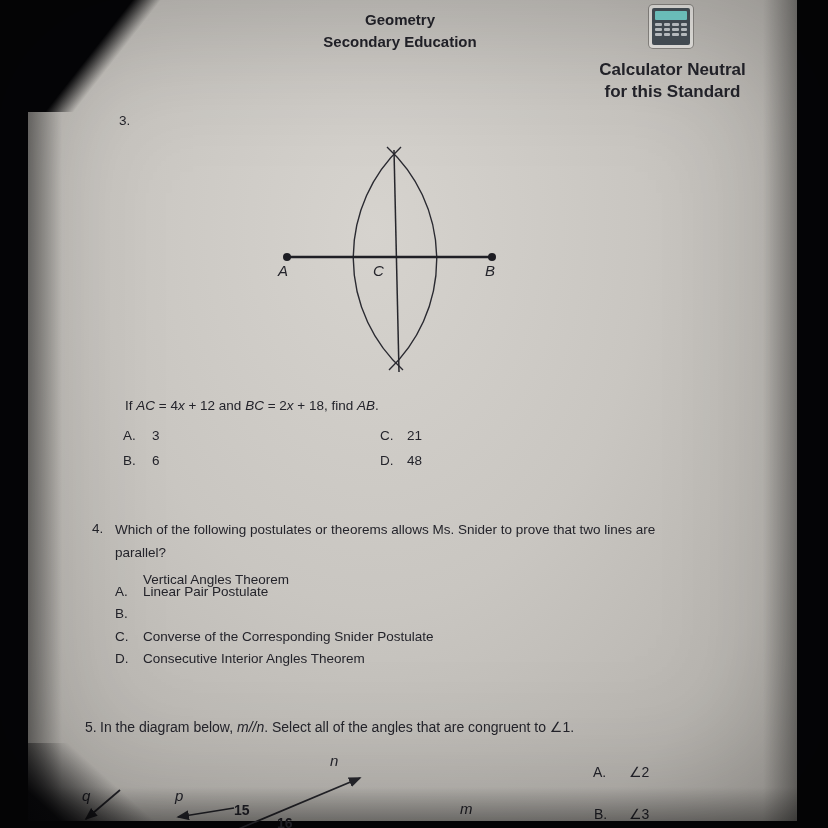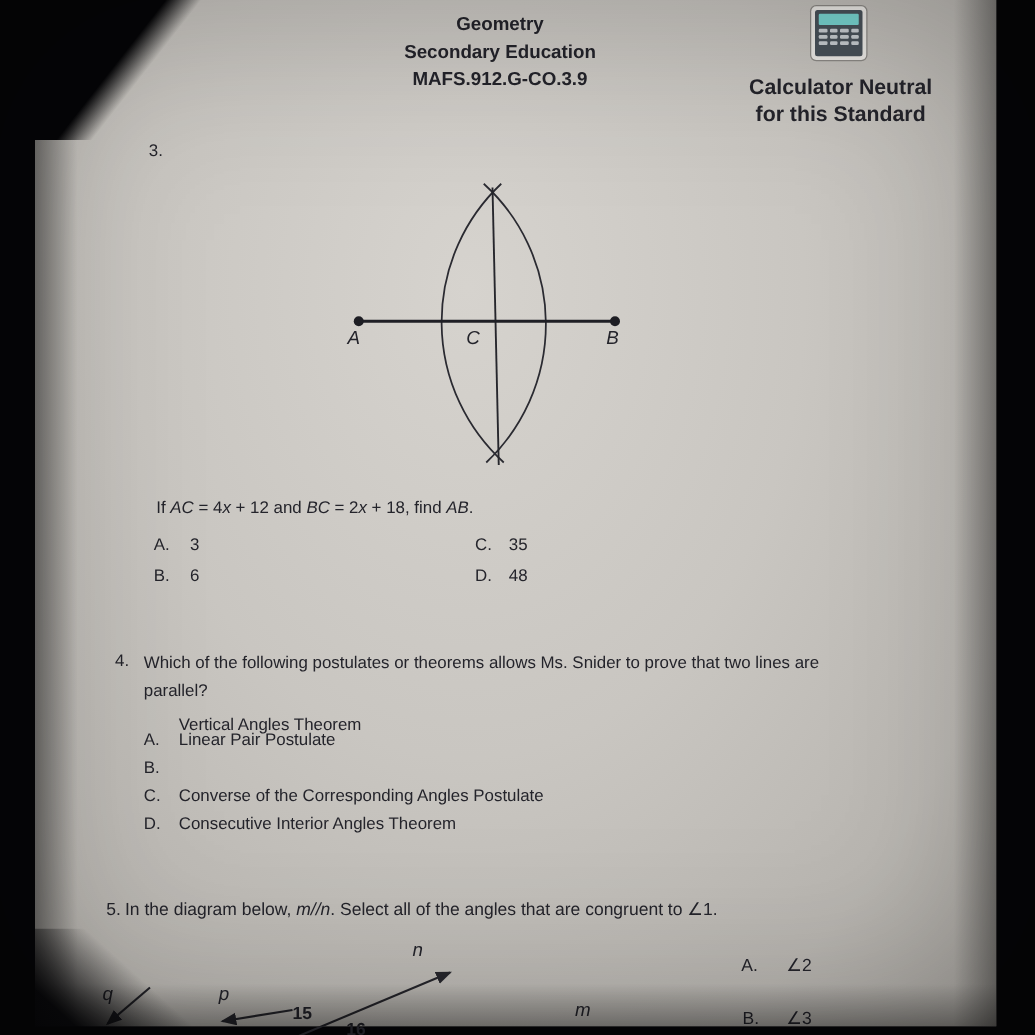--- a/index.html
+++ b/index.html
@@ -41,21 +41,20 @@
 </head>
 <body>
 
 <div class="page">
   <div class="paper"></div>
 
   <div class="layer">
 
     <div class="abs hdr" style="top:11px">Geometry</div>
     <div class="abs hdr" style="top:33px">Secondary Education</div>
-    <div class="abs hdr" style="top:55px">MAFS.912.G-CO.3.9</div>
 
     <div class="calc">
       <div class="calc-body">
         <div class="calc-screen"></div>
         <div class="calc-keys">
           <i></i>
             <i></i>
             <i></i>
             <i></i>
             <i></i>
@@ -86,33 +85,33 @@
     <span class="abs ptlabel" style="left:373px;top:262px">C</span>
     <span class="abs ptlabel" style="left:485px;top:262px">B</span>
 
     <div class="abs body-txt" style="left:125px;top:395px"><span>If </span><span style="font-style: italic;">AC</span><span> = 4</span><span style="font-style: italic;">x</span><span> + 12 and </span><span style="font-style: italic;">BC</span><span> = 2</span><span style="font-style: italic;">x</span><span> + 18, find </span><span style="font-style: italic;">AB</span><span>.</span></div>
 
     <span class="abs choice-label" style="left:123px;top:428px">A.</span>
     <span class="abs choice-label" style="left:152px;top:428px">3</span>
     <span class="abs choice-label" style="left:123px;top:453px">B.</span>
     <span class="abs choice-label" style="left:152px;top:453px">6</span>
     <span class="abs choice-label" style="left:380px;top:428px">C.</span>
-    <span class="abs choice-label" style="left:407px;top:428px">35</span>
+    <span class="abs choice-label" style="left:407px;top:428px">21</span>
     <span class="abs choice-label" style="left:380px;top:453px">D.</span>
     <span class="abs choice-label" style="left:407px;top:453px">48</span>
 
     <div class="abs body-txt" style="left:92px;top:518px">4.</div>
     <div class="abs body-txt wrap" style="left:115px;top:518px;width:580px;line-height:23px">Which of the following postulates or theorems allows Ms. Snider to prove that two lines are parallel?</div>
 
     <span class="abs choice-label" style="left:115px;top:584px">A.</span>
     <span class="abs choice-label" style="left:143px;top:584px">Linear Pair Postulate</span>
     <span class="abs choice-label" style="left:115px;top:606px">B.</span>
     <span class="abs choice-label" style="left:143px;top:572px">Vertical Angles Theorem</span>
     <span class="abs choice-label" style="left:115px;top:629px">C.</span>
-    <span class="abs choice-label" style="left:143px;top:629px">Converse of the Corresponding Angles Postulate</span>
+    <span class="abs choice-label" style="left:143px;top:629px">Converse of the Corresponding Snider Postulate</span>
     <span class="abs choice-label" style="left:115px;top:651px">D.</span>
     <span class="abs choice-label" style="left:143px;top:651px">Consecutive Interior Angles Theorem</span>
 
     <div class="abs q5txt" style="left:85px;top:719px">5.</div>
     <div class="abs q5txt" style="left:100px;top:719px"><span>In the diagram below, </span><span style="font-style: italic;">m//n</span><span>. Select all of the angles that are congruent to </span><span>∠1</span><span>.</span></div>
 
     <svg class="abs" style="left:58px;top:746px" width="470" height="82" viewBox="0 0 470 82">
       <defs>
         <marker id="ah" markerWidth="9" markerHeight="8" refX="6.5" refY="3" orient="auto">
           <path d="M0,0 L7.5,3 L0,6 z" fill="#26262c"></path>

